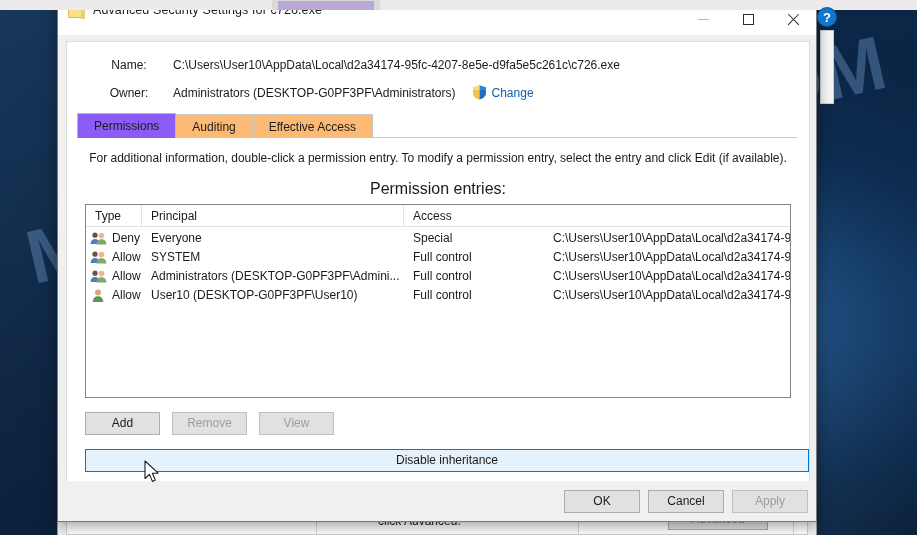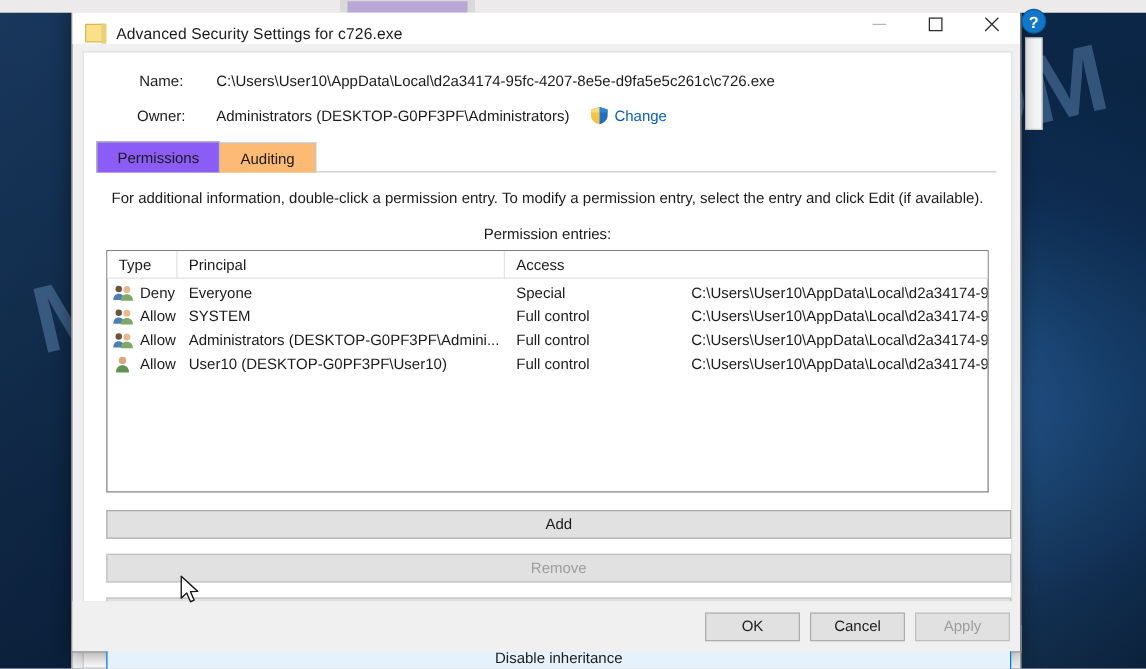--- a/index.html
+++ b/index.html
@@ -125,21 +125,21 @@
     background: #f0f0f0;
     border: 1px solid #7a7a7a;
     box-shadow: 0 3px 14px rgba(0,0,0,.42);
     z-index: 5;
   }
 
   .titlebar {
     position: relative;
     height: 32px;
     background: #ffffff;
-    display: flex; align-items: flex-end;
+    display: flex; align-items: flex-start;
     border-bottom: 1px solid #ffffff;
   }
   .title-icon {
     width: 17px; height: 15px; margin-left: 10px; margin-right: 8px;
     position: relative; flex: none;
   }
   .title-icon .folder {
     position: absolute; inset: 0;
     background: #fbe08a;
     border: 1px solid #d9b84e;
@@ -231,21 +231,21 @@
     height: 1px; background: #c8c8c8;
     top: -1px;
   }
 
   .info-text {
     margin: 12px 18px 0 18px;
     font-size: 12px; color: #1b1b1b; line-height: 1.3;
   }
   .entries-label {
     margin: 13px 18px 6px 18px;
-    font-size: 12px; color: #1b1b1b;
+    font-size: 16px; color: #1b1b1b;
   }
 
   
   .listbox {
     position: relative;
     margin: 0 18px;
     height: 194px;
     background: #ffffff;
     border: 1px solid #848484;
   }
@@ -283,21 +283,20 @@
   }
   .lcell.c-type { padding-left: 4px; gap: 5px; }
 
   .usr-icon { width: 17px; height: 15px; flex: none; }
   .usr-icon svg { display: block; }
 
   
   .btn-row {
     display: flex; gap: 12px;
     margin: 14px 0 0 18px;
-    flex-direction: column;
   }
   .btn {
     height: 23px; min-width: 75px;
     padding: 0 12px;
     background: #e1e1e1;
     border: 1px solid #adadad;
     font-size: 12px; color: #1b1b1b;
     display: flex; align-items: center; justify-content: center;
     cursor: default;
   }
@@ -420,20 +419,21 @@
               </svg>
             </span>
             <span class="change-link">Change</span>
           </span>
         </div>
       </div>
 
       <div class="tabs">
         <div class="tab active">Permissions</div>
         <div class="tab">Auditing</div>
+        <div class="tab">Effective Access</div>
       </div>
       <div class="tabline"></div>
 
       <div class="info-text">For additional information, double-click a permission entry. To modify a permission entry, select the entry and click Edit (if available).</div>
       <div class="entries-label">Permission entries:</div>
 
       <div class="listbox">
         <div class="list-head">
           <div class="hcell c-type">Type</div>
           <div class="hcell c-prin">Principal</div>

